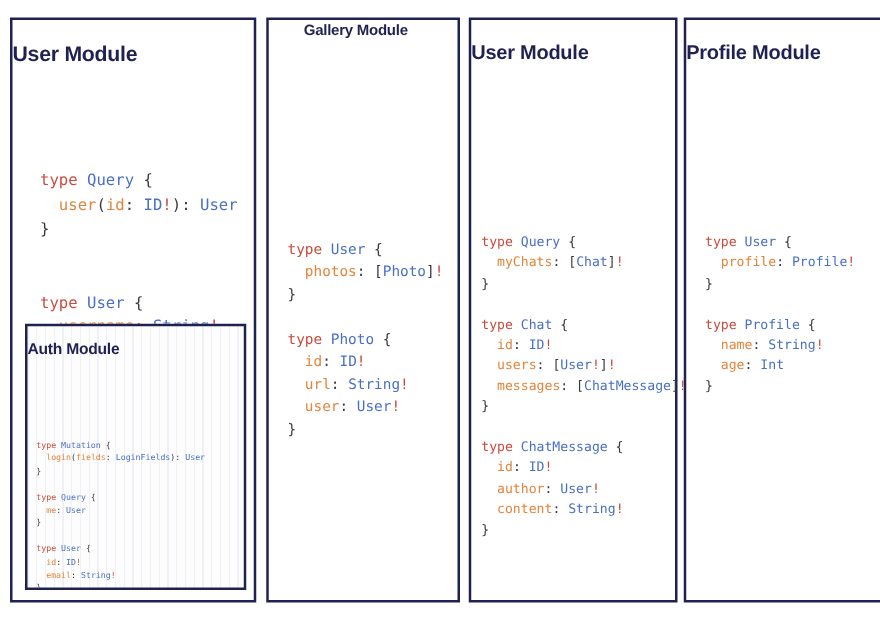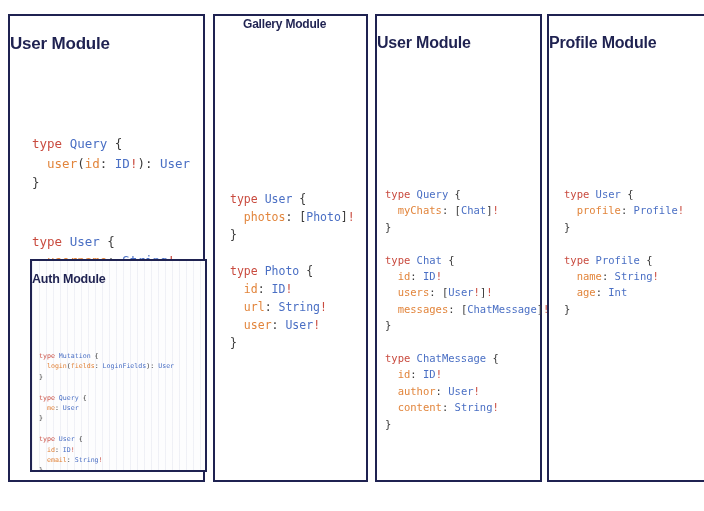--- a/index.html
+++ b/index.html
@@ -66,21 +66,21 @@
 
   
   #code-user    { position:absolute; left:22px; top:70px;  font-size:12.5px; line-height:19.5px; }
   #code-gallery { position:absolute; left:15px; top:126px; font-size:11.5px; line-height:18px; }
   #code-chat    { position:absolute; left:8px;  top:122px; font-size:10.5px; line-height:16.4px; }
   #code-profile { position:absolute; left:15px; top:122px; font-size:10.5px; line-height:16.4px; }
 
   
   #panel-auth {
     position: absolute;
-    left: 20px;
+    left: 10px;
     top: 243px;
     width: 177px;
     height: 213px;
     border: 2px solid #1f2251;
     box-sizing: border-box;
     background:
       repeating-linear-gradient(
         90deg,
         rgba(120,130,175,0.10) 0px,
         rgba(120,130,175,0.10) 1px,

